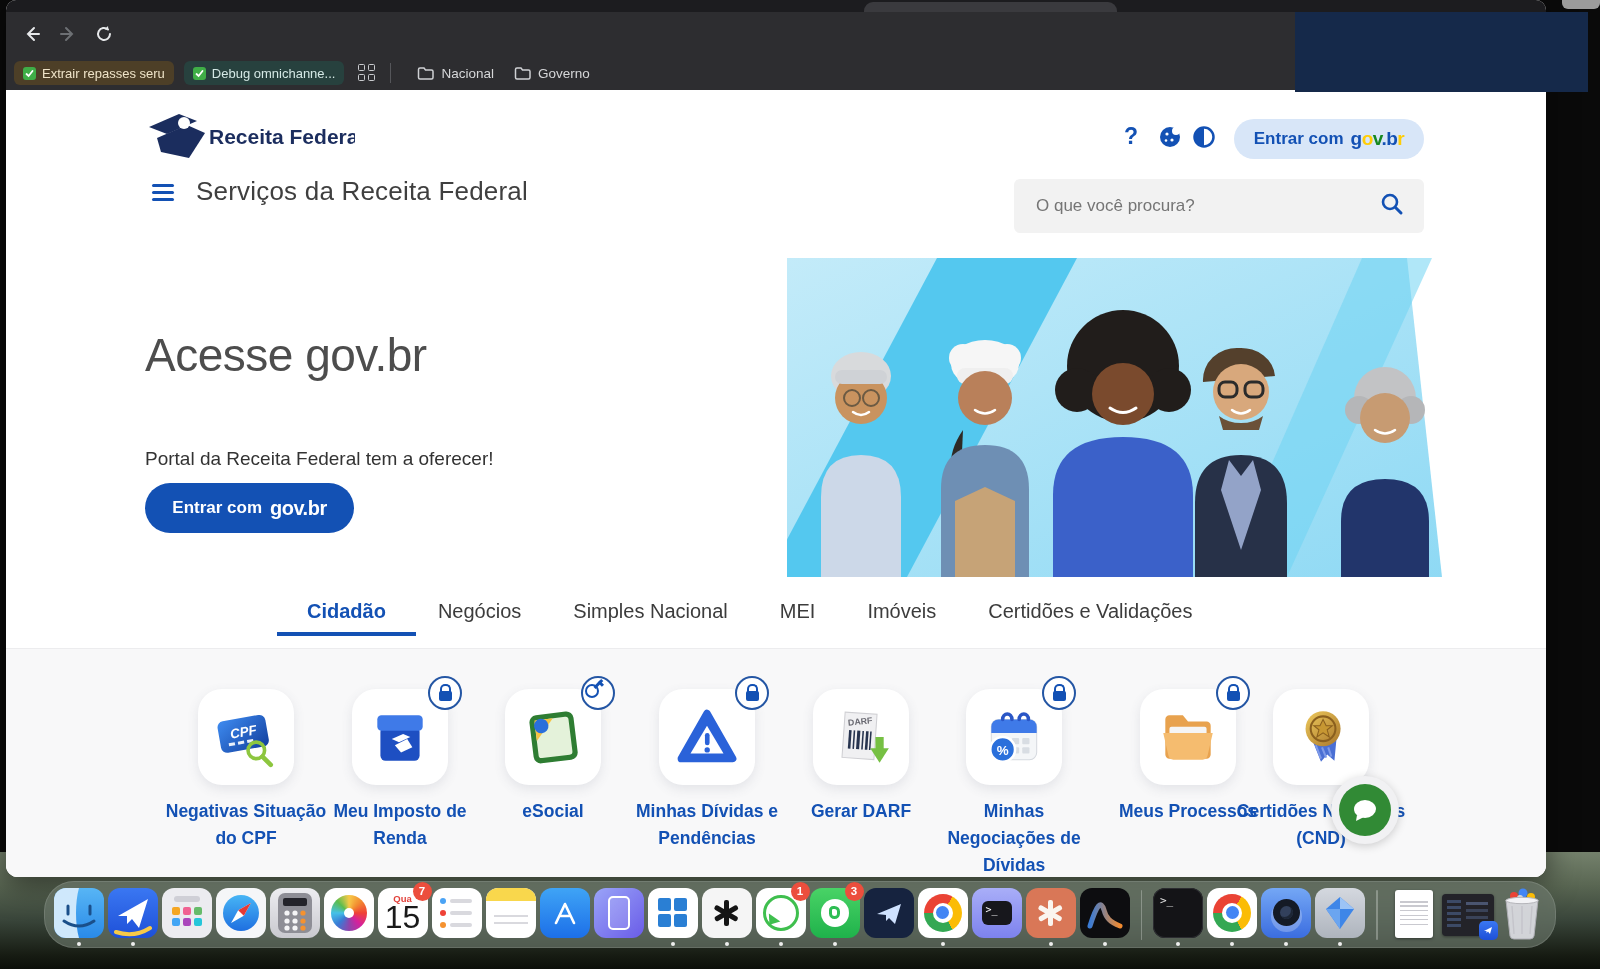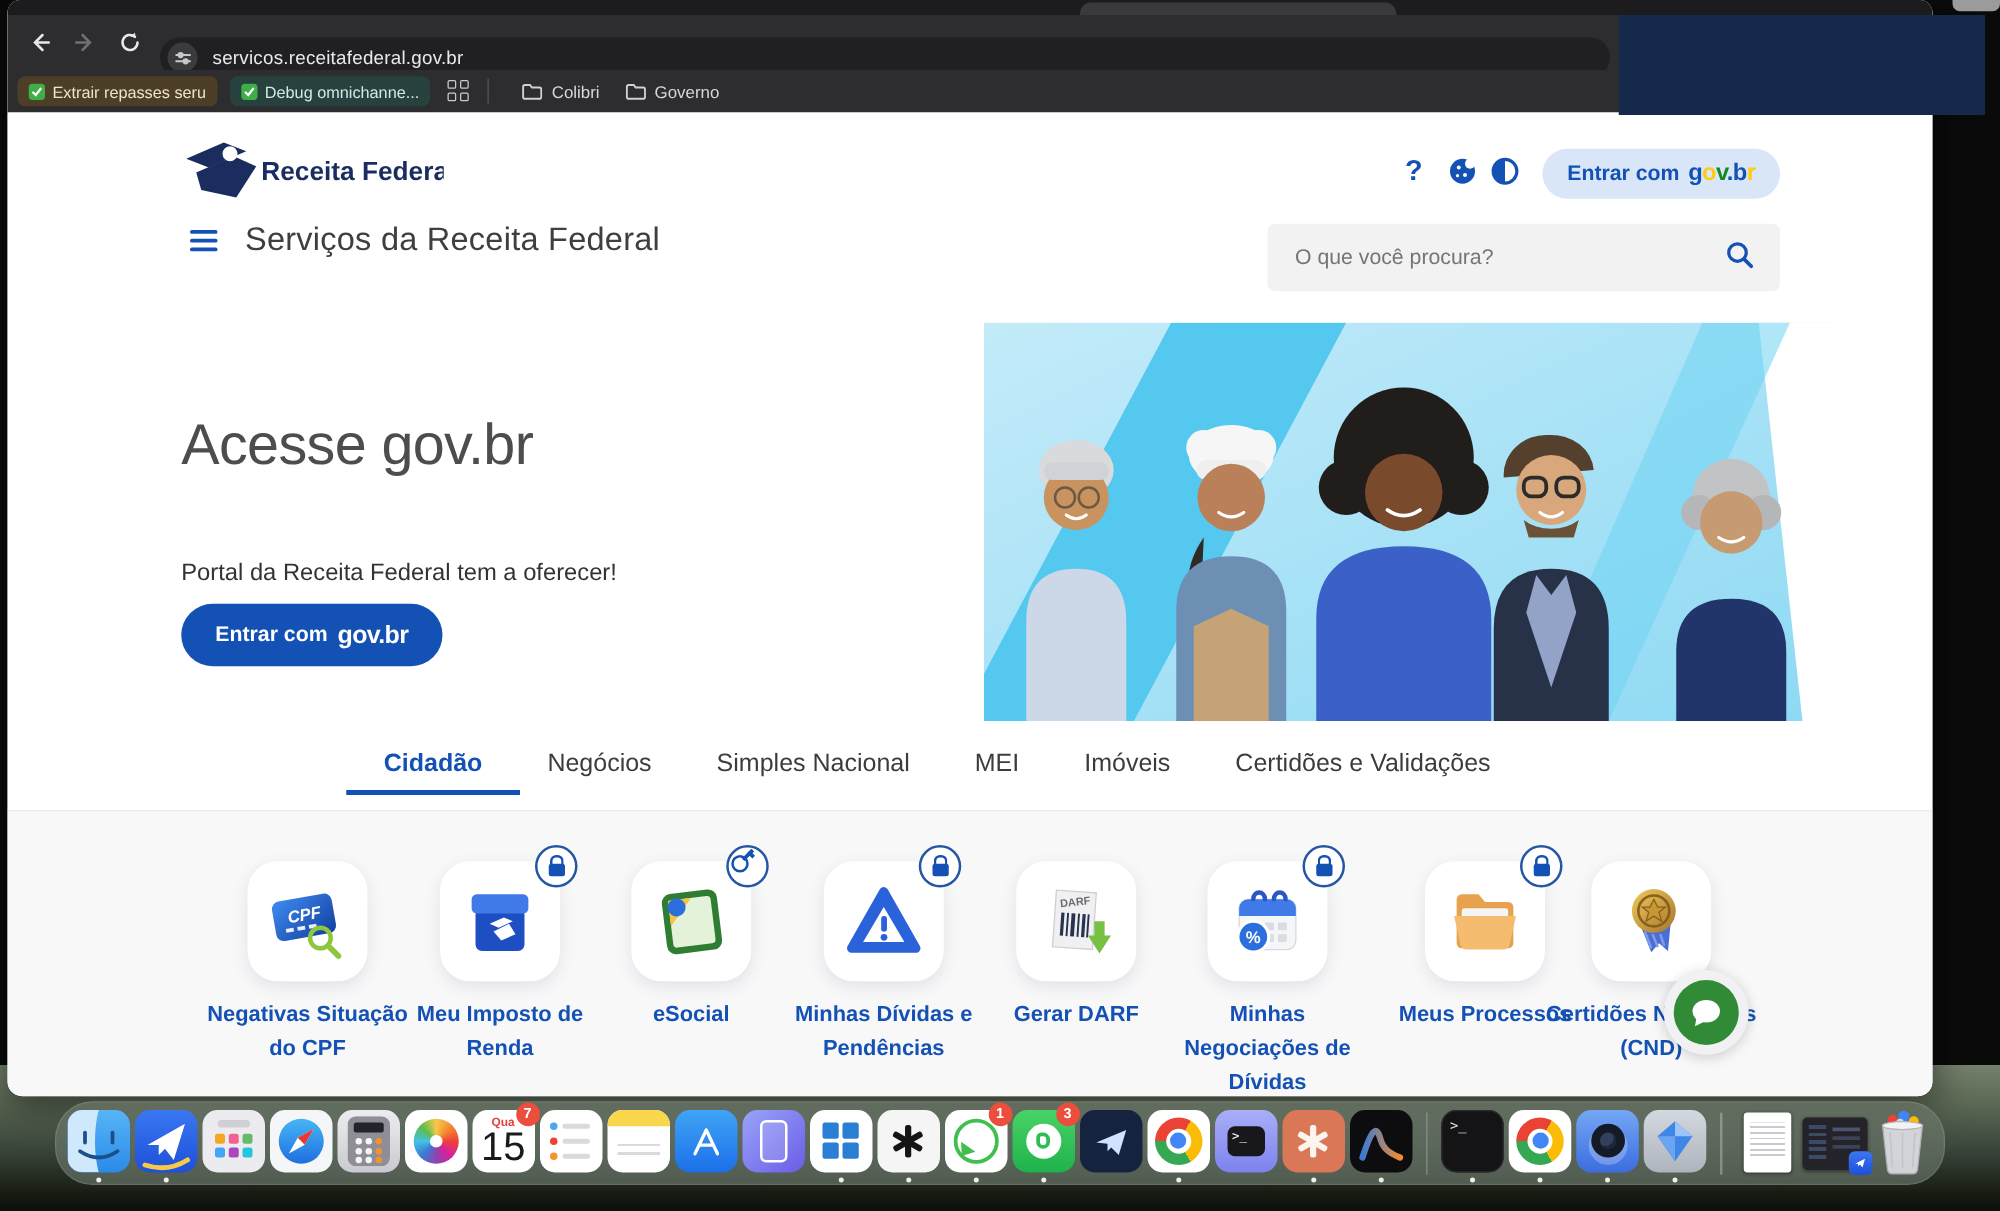--- a/index.html
+++ b/index.html
@@ -171,33 +171,20 @@
         <svg width="18" height="18" viewBox="0 0 18 18">
             <path d="M7 3 L13 9 L7 15 M13 9 H2" stroke="#6d7074" stroke-width="2" fill="none" stroke-linecap="round"></path>
           </svg>
       </div>
       <div class="navbtn" style="left:86px">
         <svg width="18" height="18" viewBox="0 0 18 18">
             <path d="M15 9 a6 6 0 1 1 -2-4.5" stroke="#e6e8ea" stroke-width="2" fill="none" stroke-linecap="round"></path>
             <path d="M13 1 L13.4 5 L9.5 4.4 Z" fill="#e6e8ea"></path>
           </svg>
       </div>
-      <div class="urlpill">
-        <span class="tunecirc">
-          <svg width="13" height="13" viewBox="0 0 13 13">
-              <g stroke="#c6c8cb" stroke-width="1.6" stroke-linecap="round">
-                <line x1="1" y1="4" x2="12" y2="4"></line>
-                <line x1="1" y1="9" x2="12" y2="9"></line>
-                <circle cx="4.5" cy="4" r="1.7" fill="#c6c8cb"></circle>
-                <circle cx="8.5" cy="9" r="1.7" fill="#c6c8cb"></circle>
-              </g>
-            </svg>
-        </span>
-        <span class="urltext">servicos.receitafederal.gov.br</span>
-      </div>
     </div>
 
     <div class="bmbar">
       <div class="bmpill bm1">
         <span class="chk">
             <svg width="9" height="9" viewBox="0 0 9 9">
               <path d="M1.5 5 L3.6 7 L7.5 2" stroke="#fff" stroke-width="1.8" fill="none" stroke-linecap="round"></path>
             </svg>
           </span>
         <span>Extrair repasses seru</span>
@@ -214,21 +201,21 @@
           <i></i>
           <i></i>
           <i></i>
           <i></i>
         </div>
       <div class="vsep"></div>
       <div class="bmfolder">
         <svg width="17" height="14" viewBox="0 0 17 14">
             <path d="M1.5 3.5 a1.5 1.5 0 0 1 1.5-1.5 h4 l1.5 2 h6 a1.5 1.5 0 0 1 1.5 1.5 v6 a1.5 1.5 0 0 1 -1.5 1.5 h-11.5 a1.5 1.5 0 0 1 -1.5-1.5 Z" fill="none" stroke="#cfd1d4" stroke-width="1.5"></path>
           </svg>
-        <span>Colibri</span>
+        <span>Nacional</span>
       </div>
       <div class="bmfolder">
         <svg width="17" height="14" viewBox="0 0 17 14">
             <path d="M1.5 3.5 a1.5 1.5 0 0 1 1.5-1.5 h4 l1.5 2 h6 a1.5 1.5 0 0 1 1.5 1.5 v6 a1.5 1.5 0 0 1 -1.5 1.5 h-11.5 a1.5 1.5 0 0 1 -1.5-1.5 Z" fill="none" stroke="#cfd1d4" stroke-width="1.5"></path>
           </svg>
         <span>Governo</span>
       </div>
     </div>
 
     <div class="page">

